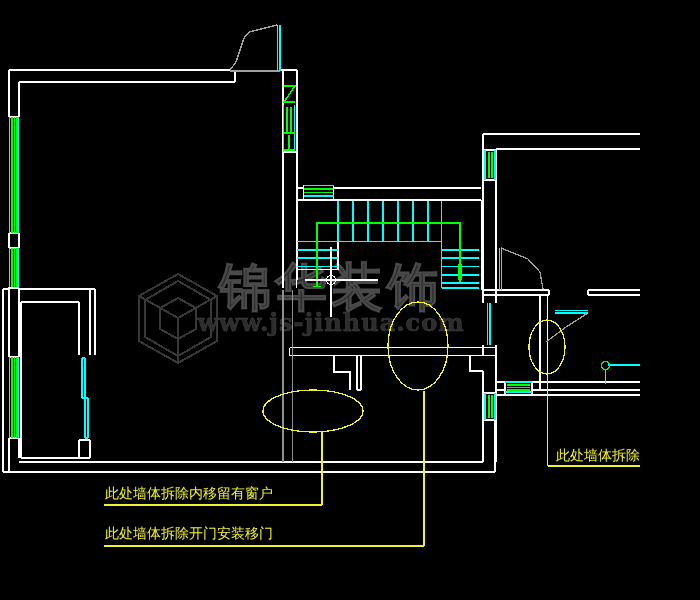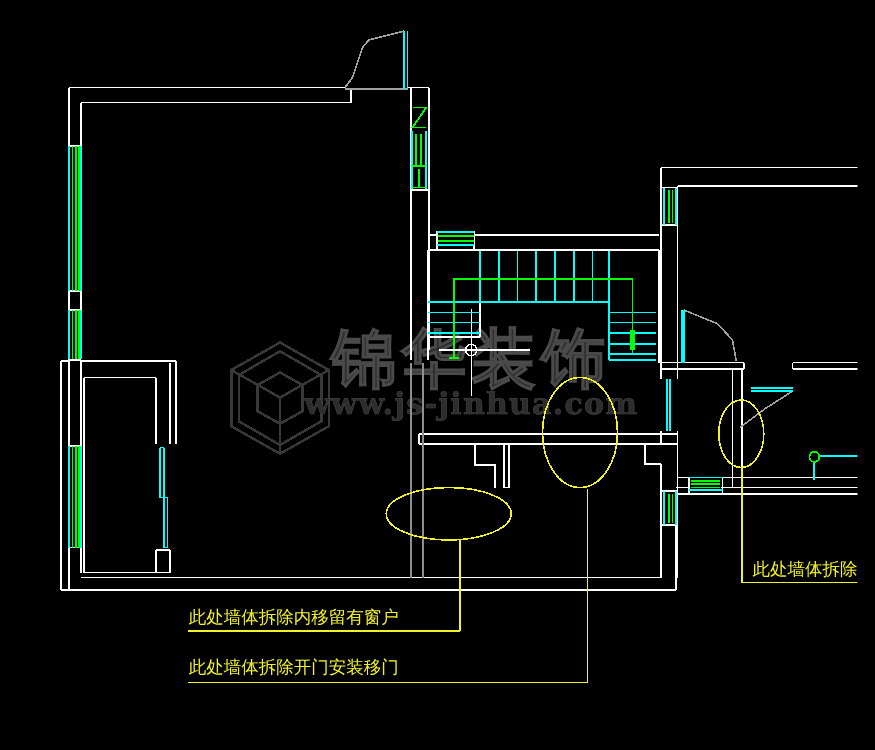--- a/index.html
+++ b/index.html
@@ -1,17 +1,17 @@
 <!DOCTYPE html>
 <html><head>
 <meta charset="utf-8">
 <style>
   html,body{margin:0;padding:0;background:#000;}
   .canvas{position:relative;width:640px;height:600px;background:var(--background,#000);overflow:hidden;
-          font-family:"DejaVu Sans",sans-serif;margin-left:46px;}
+          font-family:"DejaVu Sans",sans-serif;}
   svg{display:block;}
   
   .w  {stroke:var(--wall,#fff);stroke-width:1.5;fill:none;}
   .c  {stroke:var(--window,#0ff);stroke-width:1.5;fill:none;}
   .g  {stroke:var(--detail_green,#0f0);stroke-width:1.5;fill:none;}
   .d  {stroke:var(--door_swing,#a0a0a0);stroke-width:1.3;fill:none;}
   .dm {stroke:var(--demolition,#8f8f8f);stroke-width:1.3;fill:none;}
   .y  {stroke:var(--annotation,#ff0);stroke-width:1.3;fill:none;}
   .mask{fill:#000;stroke:none;}
   .note{fill:var(--annotation,#ff0);font-size:14px;font-family:"DejaVu Sans",sans-serif;letter-spacing:0px;}

